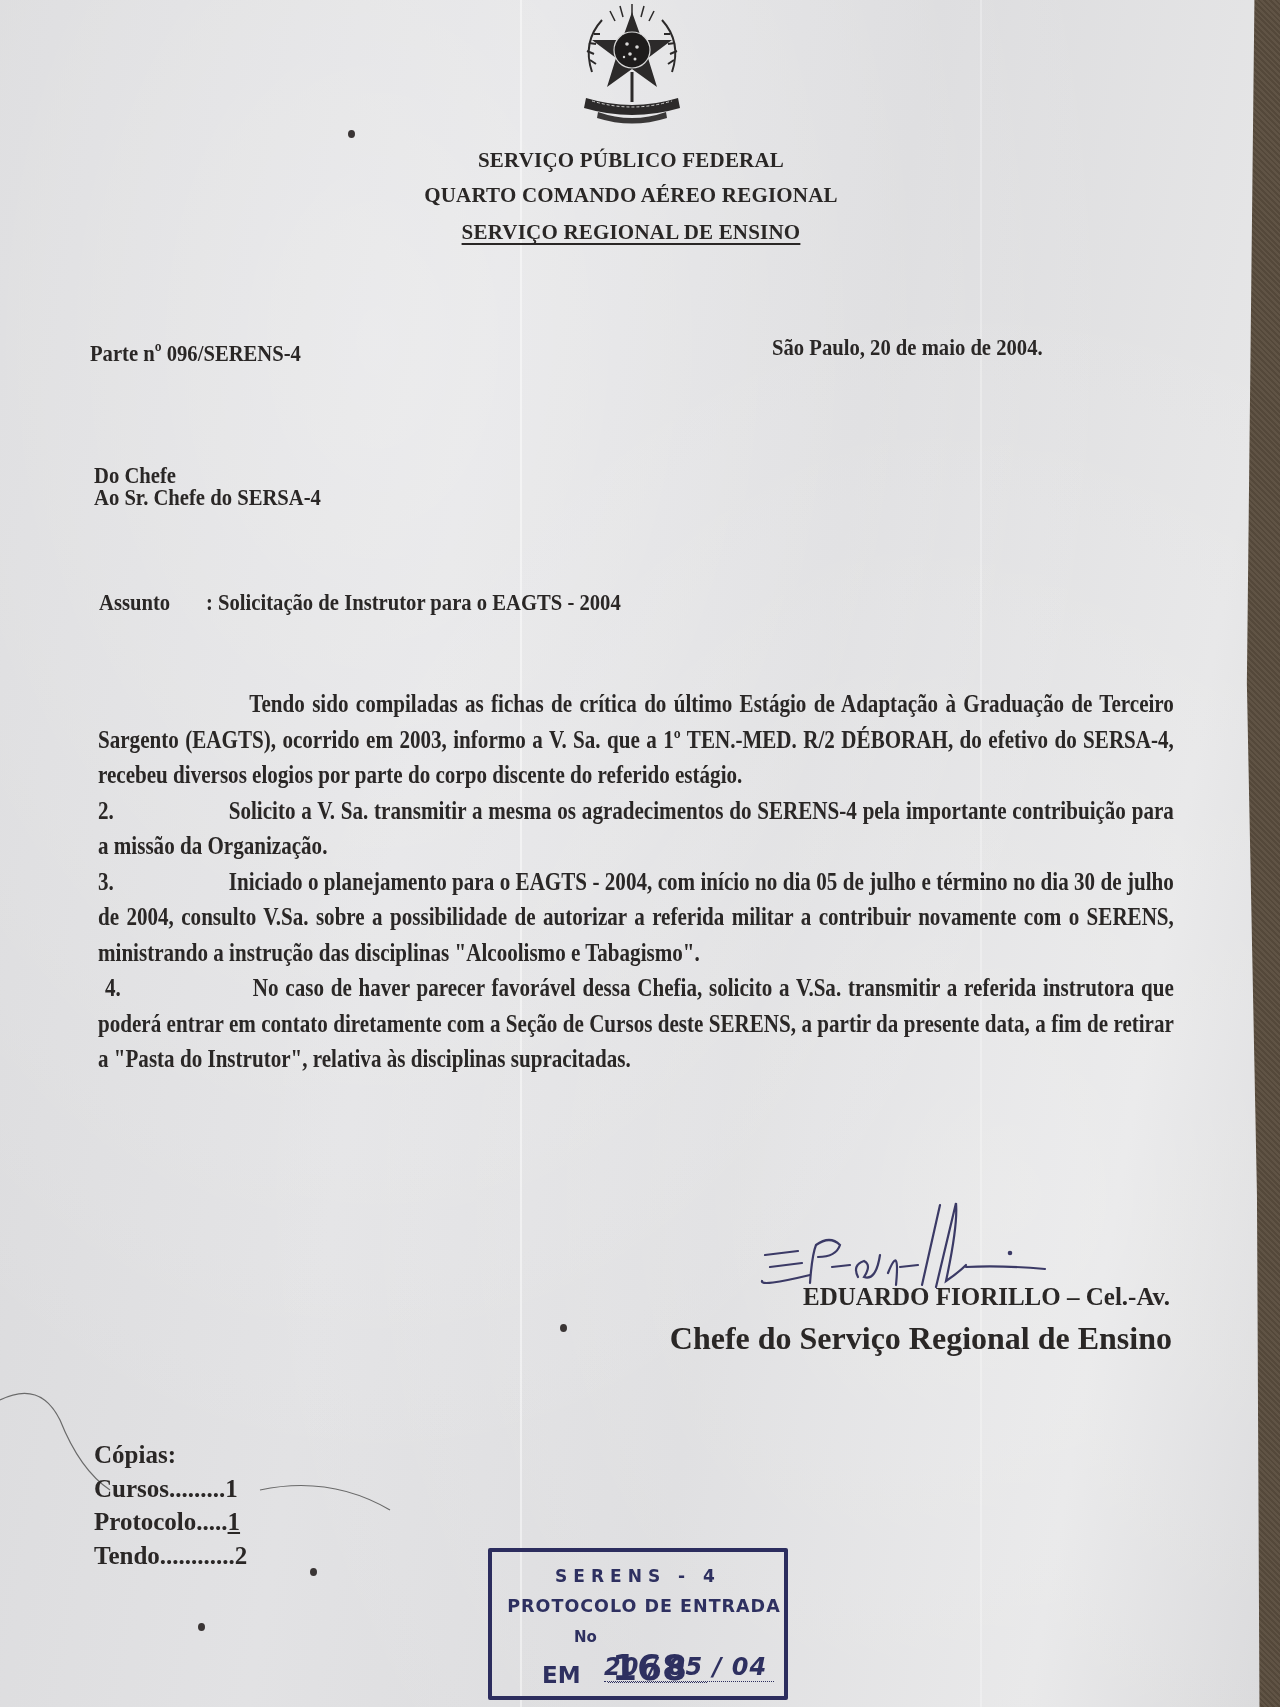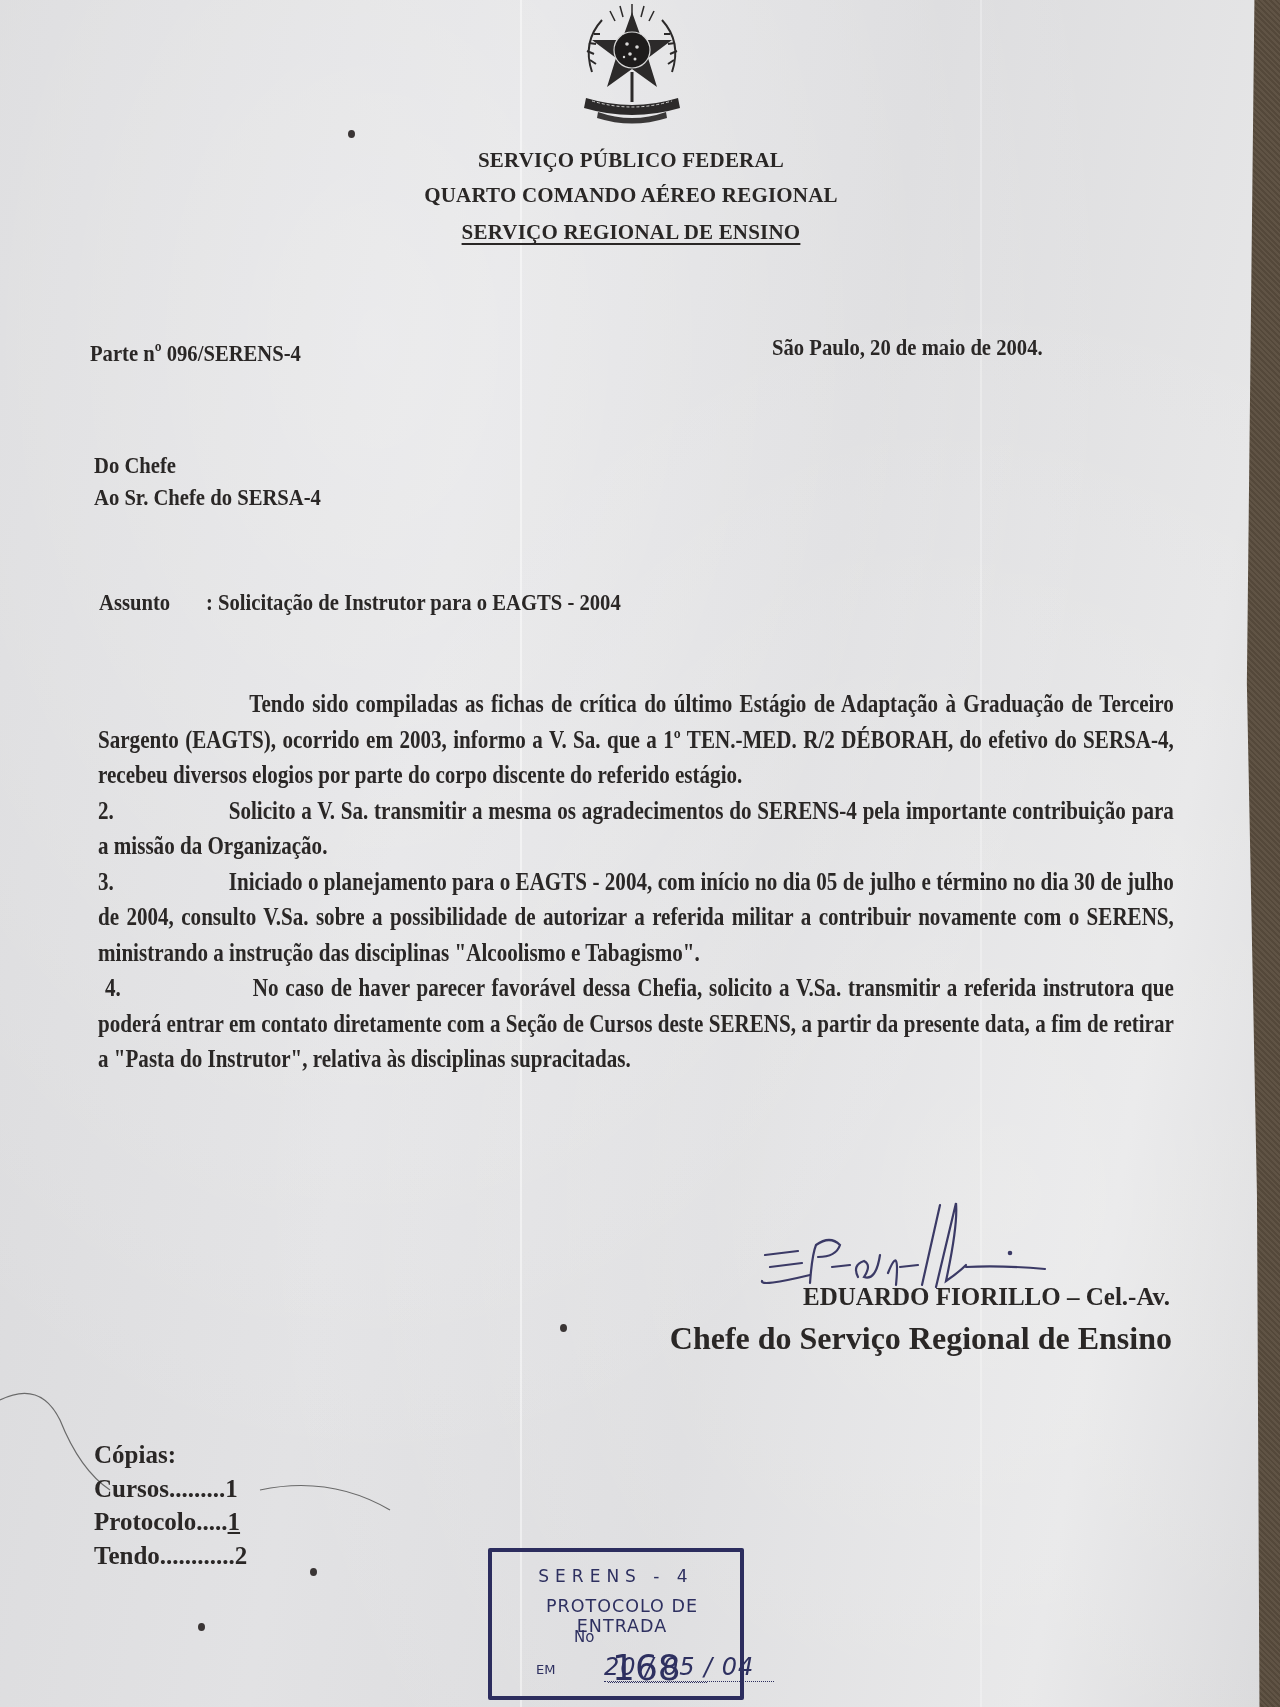--- a/index.html
+++ b/index.html
@@ -47,31 +47,31 @@
     .body-cond { transform: scaleX(0.86); transform-origin: left top; width: 1251px; }
 
     .sig { left: 740px; top: 1195px; width: 340px; height: 110px; }
     .signer { right: 110px; top: 1283px; font-size: 25px; text-align: right; }
     .signer2 { right: 108px; top: 1320px; font-size: 32px; text-align: right; }
 
     .copies { left: 94px; top: 1438px; font-size: 25px; line-height: 33.5px; }
     .u { text-decoration: underline; }
 
     .stamp {
-      left: 488px; top: 1548px; width: 256px; height: 152px;
+      left: 488px; top: 1548px; width: 300px; height: 152px;
       border: 4px solid #2c2d5e; border-radius: 2px;
-      color: #2e3060; font-family: "DejaVu Sans", sans-serif; font-weight: normal;
+      color: #2e3060; font-family: "DejaVu Sans", sans-serif; font-weight: bold;
       text-align: center; box-sizing: border-box;
     }
     .st1 { position: absolute; left: 0; right: 0; top: 14px; font-size: 17px; letter-spacing: 6px; }
     .st2 { position: absolute; left: 0; right: 0; top: 44px; font-size: 17.5px; letter-spacing: 1px; padding-left: 12px; }
     .st3 { position: absolute; left: 82px; top: 76px; font-size: 15px; }
     .st3v { position: absolute; left: 116px; top: 66px; width: 95px; font-size: 36px;
             font-family: "DejaVu Sans", sans-serif; border-bottom: 1.5px dotted #2e3060; line-height: 28px; text-align: left; padding-left: 4px; margin-top: 36px; }
-    .st4 { position: absolute; left: 44px; top: 110px; font-size: 13px; }
+    .st4 { position: absolute; left: 50px; top: 110px; font-size: 23px; }
     .st4v { position: absolute; left: 96px; top: 101px; width: 170px; font-size: 24px; font-style: italic;
             border-bottom: 1.5px dotted #2e3060; line-height: 28px; text-align: left; letter-spacing: 1px; margin-left: 16px; }
 
     .hole { position: absolute; width: 7px; height: 8px; border-radius: 50%; background: #3a3535; }
     .scribble { position: absolute; left: 0; top: 1380px; width: 400px; height: 140px; }
   </style>
 </head>
 <body>
 
 <div class="backdrop"></div>
@@ -112,21 +112,21 @@
 <div class="abs serif hdr" style="top:183px">QUARTO COMANDO AÉREO REGIONAL</div>
 <div class="abs serif hdr hdr3" style="top:220px">SERVIÇO REGIONAL DE ENSINO</div>
 
 <div class="abs serif line" style="left:90px; top:340px">
   <span class="condensed">Parte nº  096/SERENS-4</span>
 </div>
 <div class="abs serif line" style="left:772px; top:334px">
   <span class="condensed">São Paulo,  20 de maio de 2004.</span>
 </div>
 
-<div class="abs serif line" style="left:94px; top:452px">
+<div class="abs serif line" style="left:94px; top:462px">
   <span class="condensed">Do Chefe</span>
 </div>
 <div class="abs serif line" style="left:94px; top:484px">
   <span class="condensed">Ao Sr. Chefe do SERSA-4</span>
 </div>
 
 <div class="abs serif line" style="left:99px; top:589px">
   <span class="condensed">Assunto</span>
   <span style="display:inline-block; width:0px"></span>
 </div>

